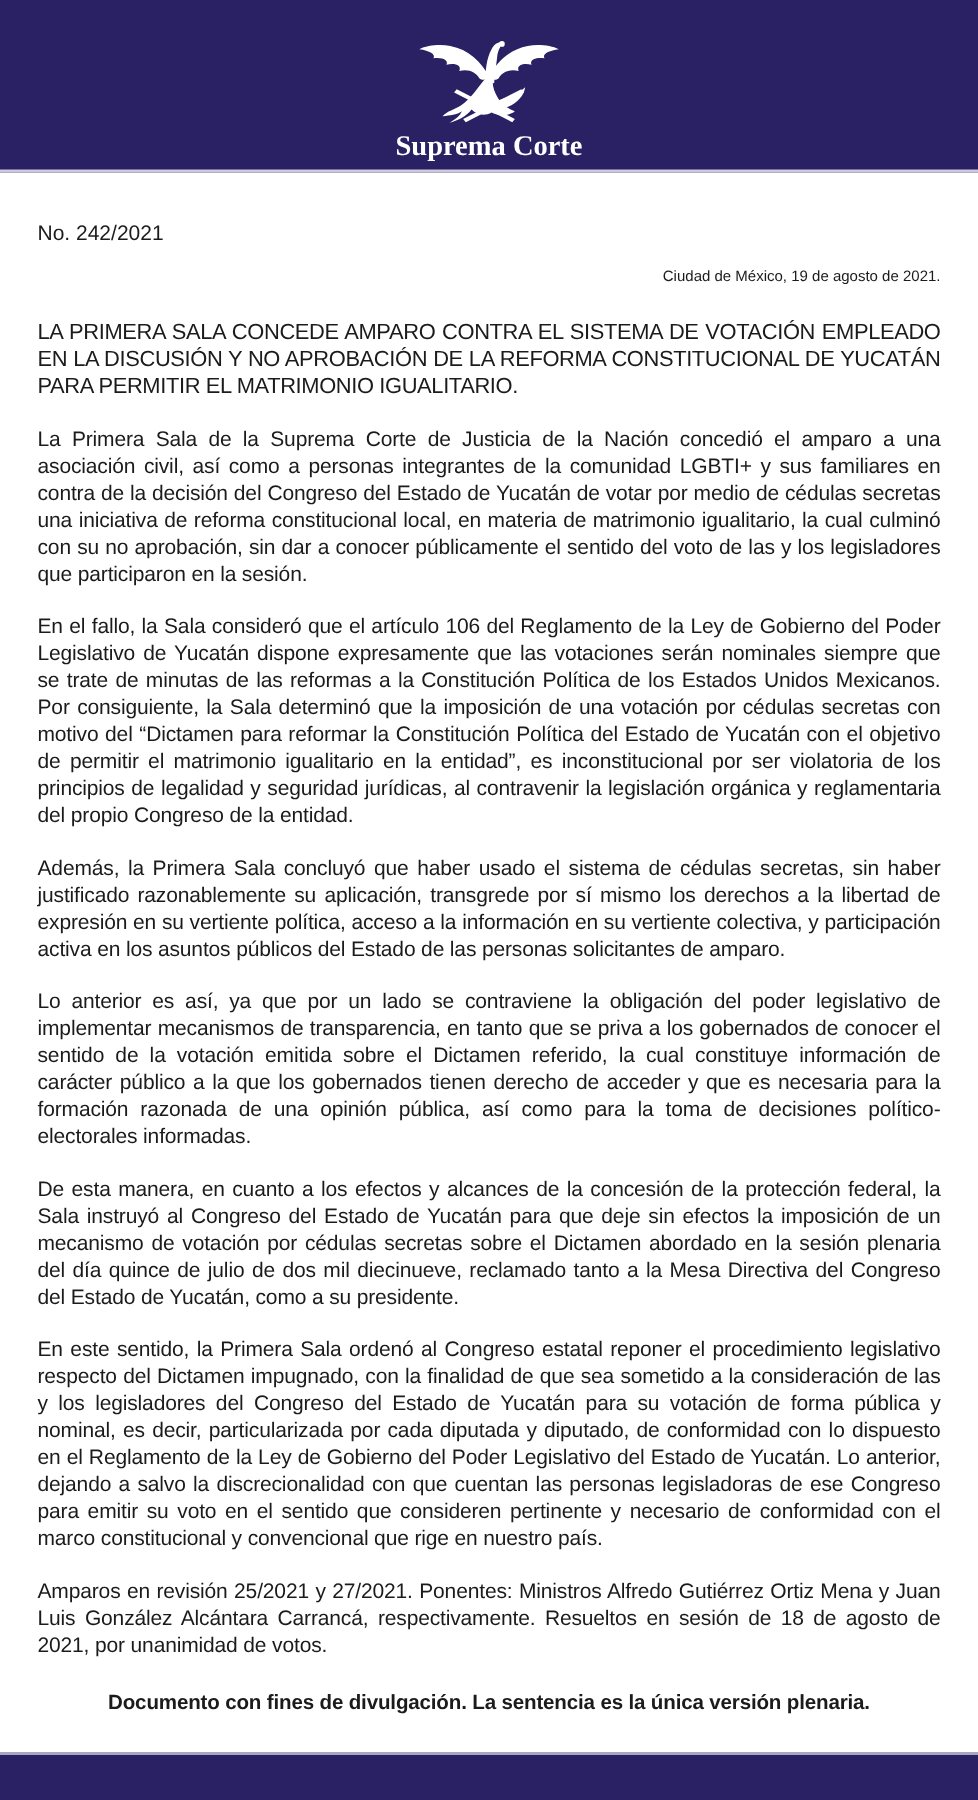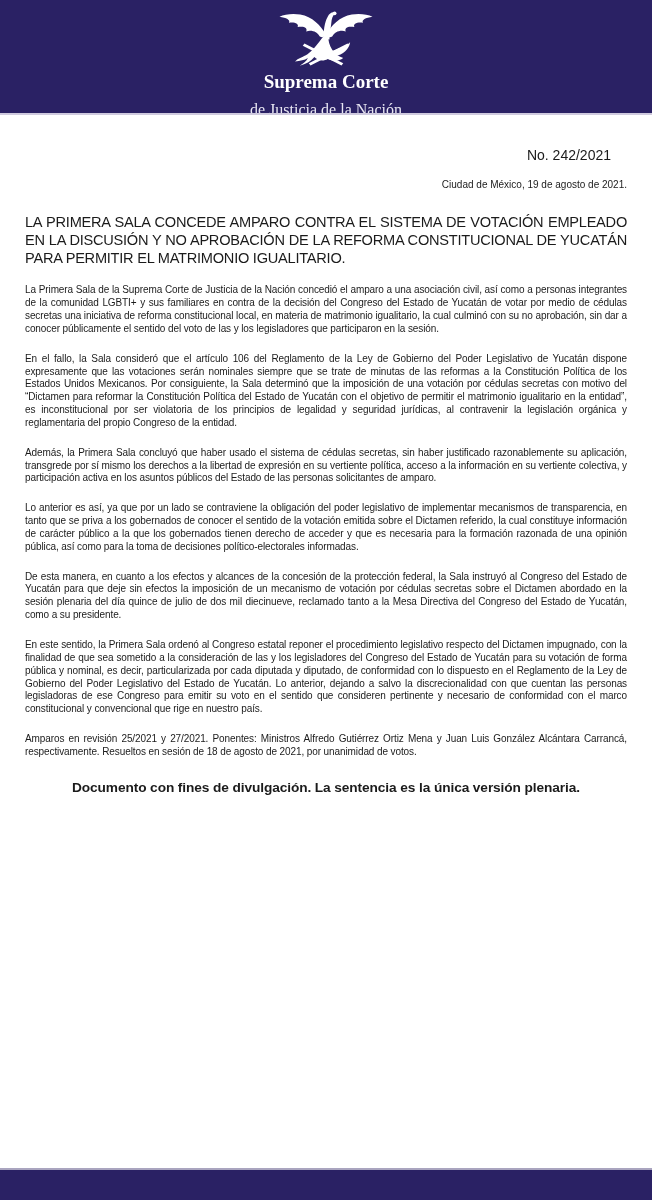--- a/index.html
+++ b/index.html
@@ -15,60 +15,59 @@
   }
 
   
   .banner {
     height: 113px;
     background: var(--banner, #2a2164);
     border-bottom: 2px solid var(--banner_line, #cfcade);
     text-align: center;
     overflow: hidden;
   }
-  .logo-wrap { display: inline-block; padding-top: 9px; }
+  .logo-wrap { display: inline-block; padding-top: 25px; }
   .eagle { display: block; margin: 0 auto; }
   .org-name {
     font-family: "Liberation Serif", serif;
     font-weight: bold;
     color: var(--banner_text, #ffffff);
     font-size: 19px;
     line-height: 1;
     margin-top: 1px;
   }
   .org-sub {
     font-family: "Liberation Serif", serif;
     color: #e9e7f3;
     font-size: 16px;
     line-height: 1.15;
     margin-top: 10px;
   }
 
   
   .content { padding: 32px 25px 0 25px; }
   .doc-number {
-    text-align: right;
     font-size: 14px;
     margin: 0 16px 16px 0;
   }
   .doc-date {
     text-align: right;
     font-size: 10px;
     margin: 0 0 23px 0;
   }
   .headline {
     font-size: 14.6px;
     font-weight: normal;
     line-height: 1.24;
     text-align: justify;
     letter-spacing: -0.25px;
     margin: 0 0 17px 0;
   }
   .para {
-    font-size: 10px;
+    font-size: 14px;
     line-height: 1.285;
     text-align: justify;
     letter-spacing: -0.1px;
     margin: 0 0 17px 0;
   }
   .footer-note {
     font-size: 13.7px;
     font-weight: bold;
     text-align: center;
     letter-spacing: -0.1px;

